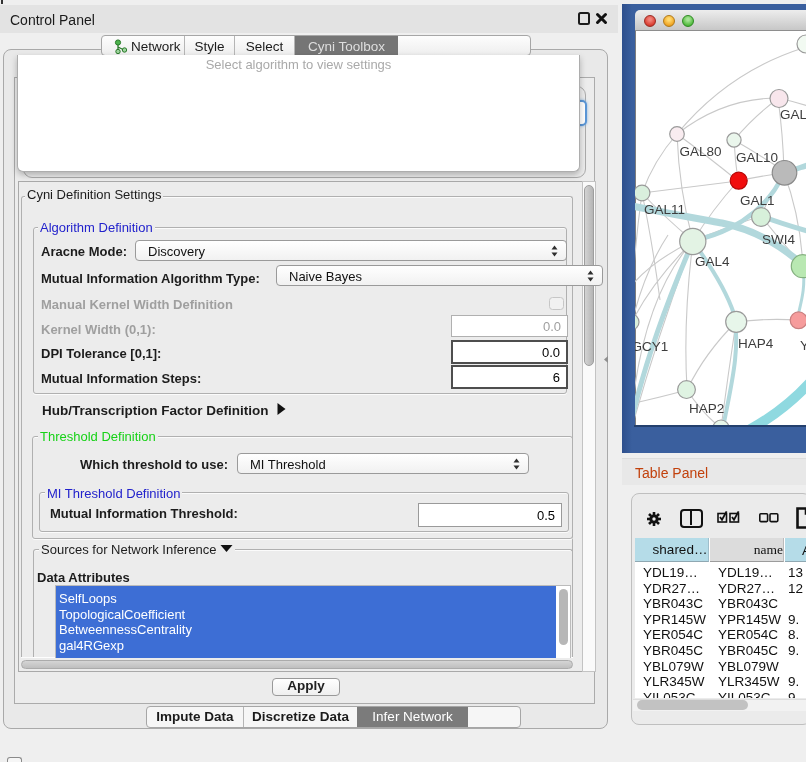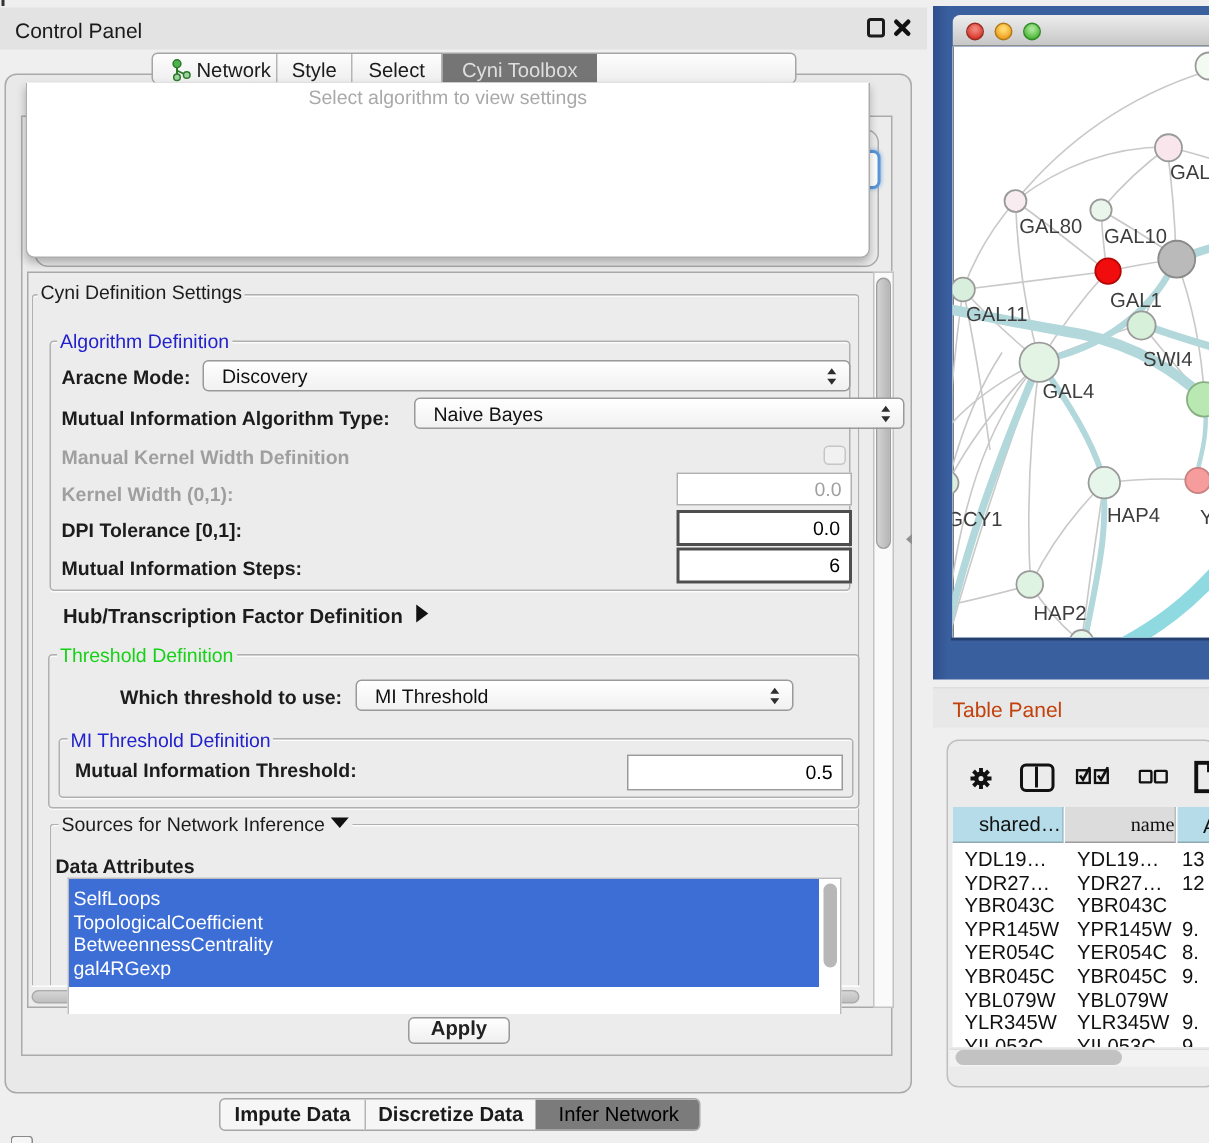--- a/index.html
+++ b/index.html
@@ -54,24 +54,24 @@
     <div class="abs" id="scrollpane" style="left:3px; top:103px; width:578px; height:491px; border:1px solid #a9a9a9; background:#ececec;"></div>
 
     <div class="abs" style="left:567px; top:103px; width:14px; height:491px; border:1px solid #c3c3c3; background:#fafafa;"></div>
     <div class="abs" style="left:569px; top:107px; width:10px; height:181px; background:linear-gradient(90deg,#d3d3d3,#b5b5b5); border:1px solid #9e9e9e; border-radius:5px;"></div>
 
     <div class="abs" style="left:6px; top:582px; width:552px; height:9px; background:linear-gradient(#d5d5d5,#bfbfbf); border:1px solid #ababab; border-radius:5px;"></div>
 
     <div class="abs" style="left:257px; top:600px; width:68px; height:18px; border:1px solid #999; border-radius:4px; background:linear-gradient(#ffffff,#efefef); text-align:center; font-size:13.5px; font-weight:bold; color:#222; line-height:14px;">Apply</div>
   </div>
 
-  <div class="abs" id="bottabs" style="left:146px; top:706px; width:321px; height:22px; border:1px solid #a6a6a6; border-radius:4px; background:#f6f6f6; overflow:hidden; font-size:13.5px; font-weight:bold; color:#1b1b1b;margin-top:26px;">
+  <div class="abs" id="bottabs" style="left:146px; top:706px; width:375px; height:22px; border:1px solid #a6a6a6; border-radius:4px; background:#f6f6f6; overflow:hidden; font-size:13.5px; font-weight:bold; color:#1b1b1b;">
     <div class="abs" style="left:0; top:0; width:97px; height:22px; border-right:1px solid #b5b5b5; text-align:center; padding-top:2px;">Impute Data</div>
     <div class="abs" style="left:97px; top:0; width:113px; height:22px; text-align:center; padding-top:2px;">Discretize Data</div>
-    <div class="abs" style="left:210px; top:0; width:111px; height:22px; background:#7b7b7b; color:#000000; text-align:center; padding-top:2px; font-weight:normal;">Infer Network</div>
+    <div class="abs" style="left:210px; top:0; width:111px; height:22px; background:#7b7b7b; color:#ffffff; text-align:center; padding-top:2px; font-weight:normal;">Infer Network</div>
   </div>
 </div>
 
 <div id="settings">
 
   <div class="grp" style="left:21px; top:196px; width:552px; height:461px; border-bottom:none; border-radius:3px 3px 0 0;"></div>
   <div class="abs" style="left:25px; top:188px; font-size:13px; color:#1c1c1c; background:#ececec; padding:0 2px; line-height:14px;">Cyni Definition Settings</div>
 
   <div class="grp" style="left:33px; top:227px; width:534px; height:167px;"></div>
   <div class="abs" style="left:38px; top:220px; font-size:13px; color:#2222cc; background:#ececec; padding:0 2px;">Algorithm Definition</div>
@@ -135,21 +135,21 @@
   <div class="fld" style="left:418px; top:503px; width:144px; height:24px; border:1px solid #9a9a9a;">
       <span>0.5</span>
     </div>
 
   <div class="grp" style="left:33px; top:549px; width:540px; height:108px; border-bottom:none; border-radius:3px 3px 0 0;"></div>
   <div class="abs" style="left:39px; top:542px; font-size:13px; color:#1c1c1c; background:#ececec; padding:0 2px;">Sources for Network Inference <svg width="13" height="9" viewBox="0 0 13 9" style="vertical-align:1px;">
         <path d="M0.5 1 L12.5 1 L6.5 8 Z" fill="#111"></path>
       </svg></div>
   <div class="abs lbl" style="left:37px; top:570px;">Data Attributes</div>
 
-  <div class="abs" style="left:45px; top:585px; width:516px; height:91px; background:#fff; border:1px solid #bbb; border-bottom:none; overflow:hidden;">
+  <div class="abs" style="left:55px; top:585px; width:516px; height:73px; background:#fff; border:1px solid #bbb; border-bottom:none; overflow:hidden;">
     <div class="abs" style="left:0; top:0; width:500px; height:72px; background:#3d6ed5; color:#fff; font-size:13px; line-height:15.6px; padding:5px 0 0 3px;">
       SelfLoops<br>TopologicalCoefficient<br>BetweennessCentrality<br>gal4RGexp
     </div>
     <div class="abs" style="left:503px; top:3px; width:9px; height:56px; background:#b7b7b7; border-radius:5px;"></div>
   </div>
 </div>
 
 <div class="abs" style="left:17px; top:55px; width:563px; height:117px; background:#fff; border:1px solid #adadad; border-top:none; border-radius:0 0 6px 6px; box-shadow:0 3px 6px rgba(0,0,0,0.25); font-size:13.5px; color:#111; z-index:50;">
   <div style="text-align:center; color:#a9a9a9; padding-top:2px; font-size:13px;">Select algorithm to view settings</div>
 </div>

